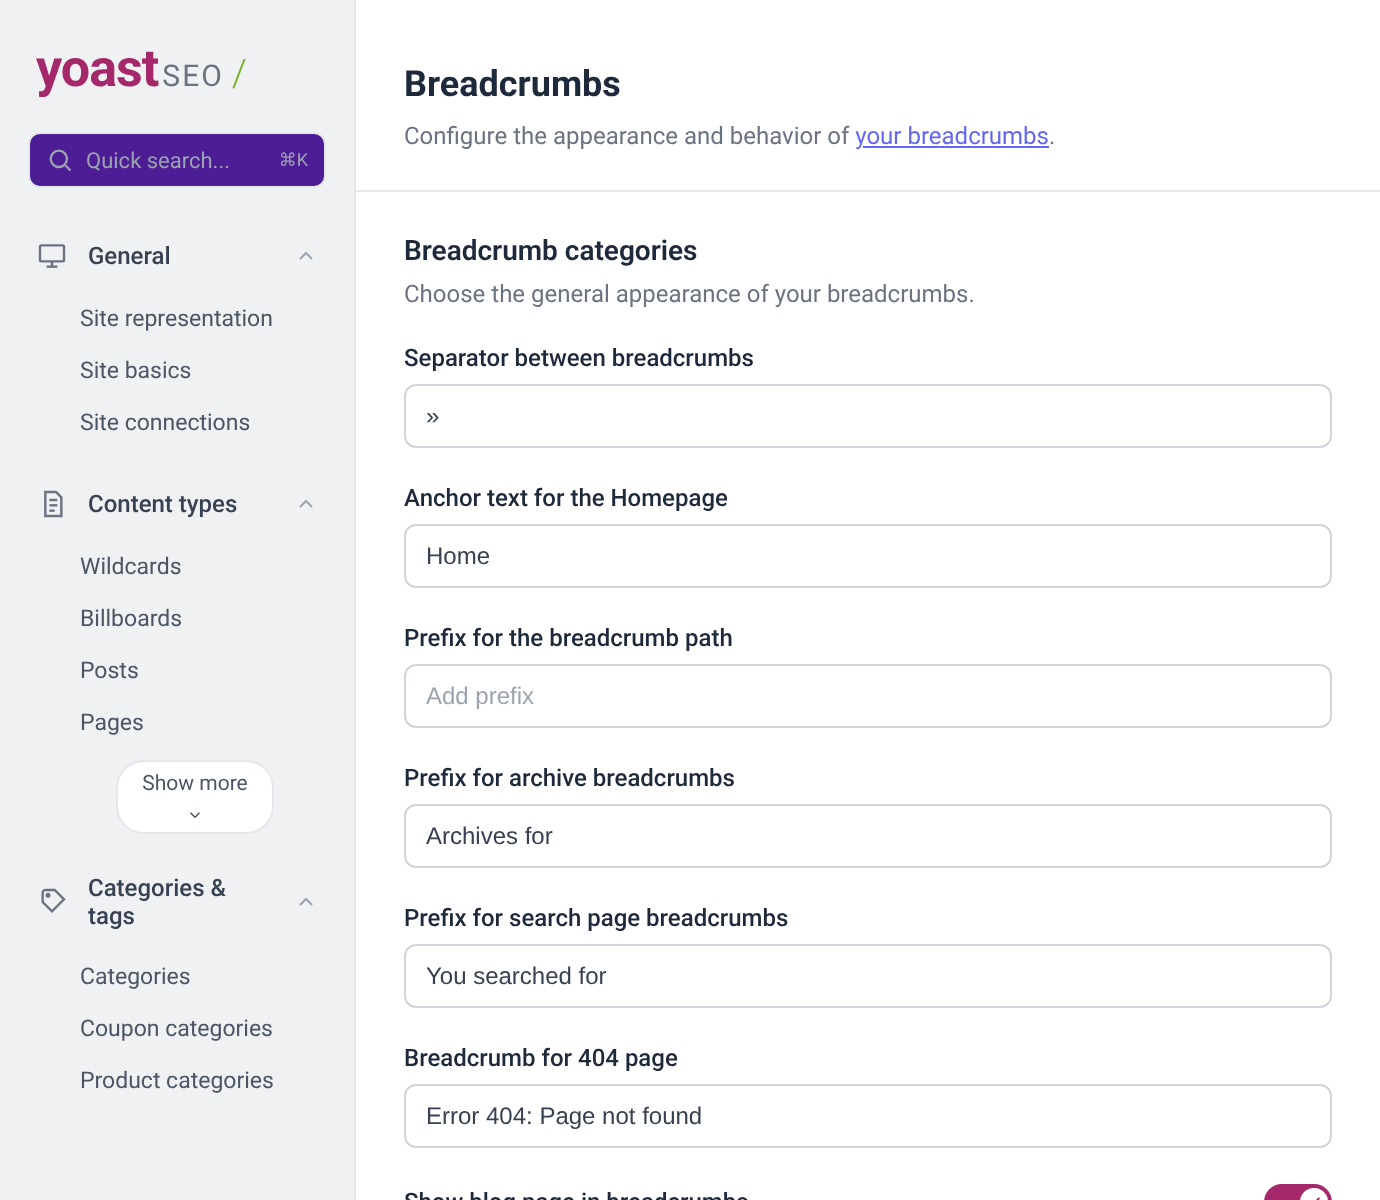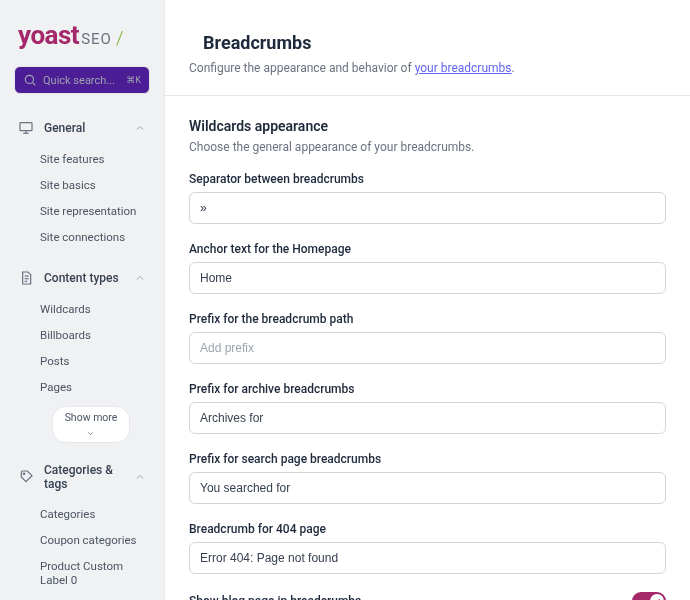--- a/index.html
+++ b/index.html
@@ -7,21 +7,21 @@
       font-family: -apple-system, BlinkMacSystemFont, "Segoe UI", Roboto, sans-serif;
       background: #f0f1f3;
       color: #1e293b;
       font-size: 13px;
       width: 690px;
       height: 600px;
       overflow: hidden;
       display: flex;
     }
     .sidebar {
-      width: 164px;
+      width: 177px;
       padding: 20px 14px 14px 14px;
       flex-shrink: 0;
       overflow-y: auto;
     }
     .logo {
       display: flex;
       align-items: baseline;
       gap: 2px;
       margin-bottom: 16px;
       padding-left: 4px;
@@ -110,21 +110,20 @@
       background: #fff;
       border-left: 1px solid #e5e7eb;
       overflow-y: auto;
       padding: 32px 24px 20px 24px;
     }
     .page-title {
       font-size: 18px;
       font-weight: 700;
       color: #1e293b;
       margin-bottom: 8px;
-      margin-left: 14px;
     }
     .page-desc {
       font-size: 12px;
       color: #6b7280;
       margin-bottom: 20px;
     }
     .page-desc a { color: #6366f1; text-decoration: underline; }
     .divider {
       border: none;
       border-top: 1px solid #e5e7eb;
@@ -216,23 +215,22 @@
           <rect x="3" y="4" width="18" height="12" rx="1"></rect>
           <line x1="8" y1="20" x2="16" y2="20"></line>
           <line x1="12" y1="16" x2="12" y2="20"></line>
         </svg>
       <span class="label">General</span>
       <svg class="chev" viewBox="0 0 24 24" fill="none" stroke="currentColor" stroke-width="2">
           <polyline points="18 15 12 9 6 15"></polyline>
         </svg>
     </div>
     <div class="nav-items">
-      <span class="nav-item">Site features</span>
+      <span class="nav-item">Site representation</span>
       <span class="nav-item">Site basics</span>
-      <span class="nav-item">Site representation</span>
       <span class="nav-item">Site connections</span>
     </div>
   </div>
 
   <div class="nav-section">
     <div class="nav-header">
       <svg class="sect-icon" viewBox="0 0 24 24" fill="none" stroke="currentColor" stroke-width="1.8">
           <path d="M7 3h8l4 4v14H7z"></path>
           <line x1="10" y1="9" x2="16" y2="9"></line>
           <line x1="10" y1="13" x2="16" y2="13"></line>
@@ -266,35 +264,34 @@
           <circle cx="9" cy="7" r="1"></circle>
         </svg>
       <span class="label">Categories &amp; tags</span>
       <svg class="chev" viewBox="0 0 24 24" fill="none" stroke="currentColor" stroke-width="2">
           <polyline points="18 15 12 9 6 15"></polyline>
         </svg>
     </div>
     <div class="nav-items">
       <span class="nav-item">Categories</span>
       <span class="nav-item">Coupon categories</span>
-      <span class="nav-item">Product Custom Label 0</span>
       <span class="nav-item">Product categories</span>
 
     </div>
   </div>
 </aside>
 
 <main class="main">
   <h1 class="page-title">Breadcrumbs</h1>
   <p class="page-desc">
     <span>Configure the appearance and behavior of </span><a href="#">your breadcrumbs</a><span>.</span>
   </p>
   <hr class="divider">
 
-  <h2 class="section-title">Wildcards appearance</h2>
+  <h2 class="section-title">Breadcrumb categories</h2>
   <p class="section-desc">Choose the general appearance of your breadcrumbs.</p>
 
   <div class="field">
     <label class="field-label">Separator between breadcrumbs</label>
     <input class="text-input" type="text" value="»" style="">
   </div>
 
   <div class="field">
     <label class="field-label">Anchor text for the Homepage</label>
     <input class="text-input" type="text" value="Home" style="">

